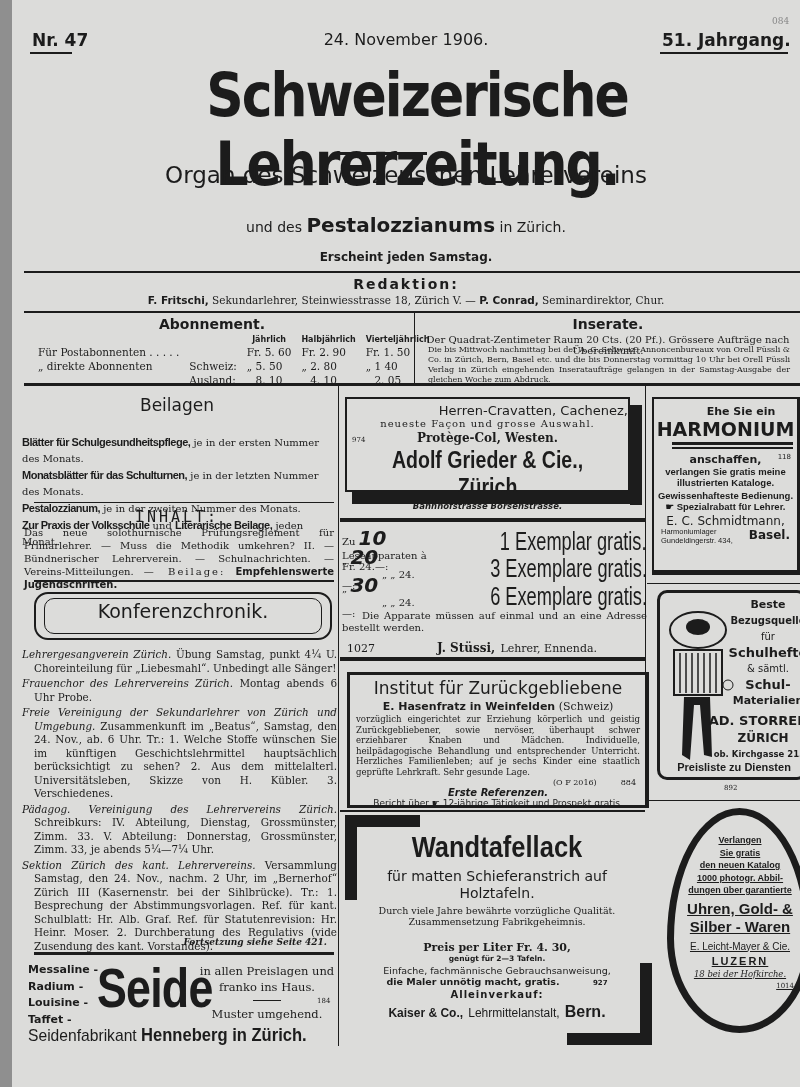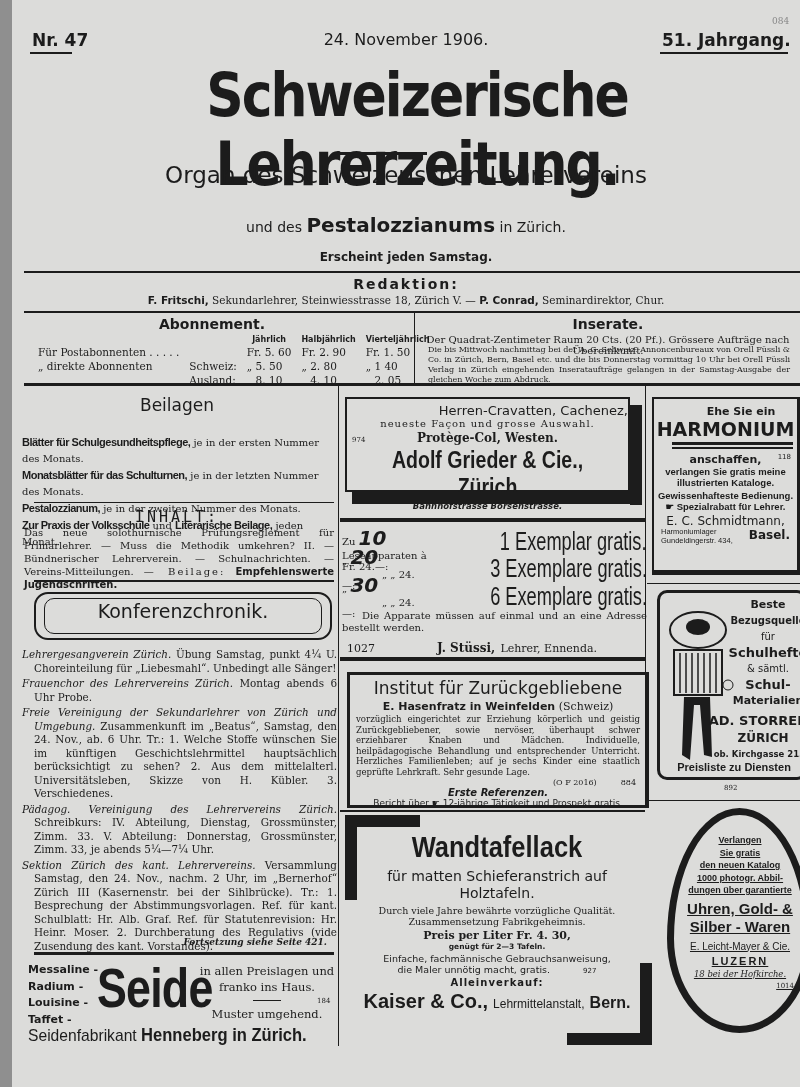--- a/index.html
+++ b/index.html
@@ -271,27 +271,27 @@
 
   <div class="rule" style="left:328px;top:810px;width:305px;height:2px;"></div>
   <div class="abs wandtafel-corner1"></div>
   <div class="abs wandtafel-corner2"></div>
   <div class="abs" style="left:340px;top:830px;width:290px;">
     <div class="center cond bold" style="font-size:30px;transform:scaleX(0.85);">Wandtafellack</div>
     <div class="center sans" style="font-size:14px;line-height:17px;margin-top:4px;">für matten Schieferanstrich auf</div>
     <div class="center sans" style="font-size:14px;line-height:17px;">Holztafeln.</div>
     <div class="center" style="font-size:9.5px;margin-top:3px;">Durch viele Jahre bewährte vorzügliche Qualität.</div>
     <div class="center" style="font-size:9.5px;">Zusammensetzung Fabrikgeheimnis.</div>
-    <div class="center bold" style="font-size:11px;margin-top:2px;">Preis per Liter Fr. 4. 30,</div>
+    <div class="center bold" style="font-size:11px;margin-top:14px;">Preis per Liter Fr. 4. 30,</div>
     <div class="center sans bold" style="font-size:7.5px;">genügt für 2—3 Tafeln.</div>
     <div class="center sans" style="font-size:9.5px;margin-top:2px;">Einfache, fachmännische Gebrauchsanweisung,</div>
-    <div class="center sans" style="font-size:9.5px;"><span>die Maler unnötig macht, gratis.</span> <span style="font-size:7px;margin-left:30px;">927</span></div>
+    <div class="center sans" style="font-size:9.5px;font-weight:bold;"><span>die Maler unnötig macht, gratis.</span> <span style="font-size:7px;margin-left:30px;">927</span></div>
     <div class="center sans bold" style="font-size:10px;margin-top:2px;letter-spacing:1px;">Alleinverkauf:</div>
     <div class="center" style="margin-top:2px;">
-      <b class="cond" style="font-size:20px;">Kaiser &amp; Co.,</b>
+      <b class="cond" style="font-size:12px;">Kaiser &amp; Co.,</b>
       <span class="cond" style="font-size:12px;">Lehrmittelanstalt,</span>
       <b class="cond" style="font-size:16px;">Bern.</b>
     </div>
   </div>
   <div class="abs wandtafel-corner3"></div>
   <div class="abs wandtafel-corner4"></div>
 
   <div class="abs harmonium">
     <div class="center sans bold" style="font-size:11px;margin-top:6px;padding-left:31px;">Ehe Sie ein</div>
     <div class="center sans bold" style="font-size:19px;letter-spacing:0px;">HARMONIUM</div>

